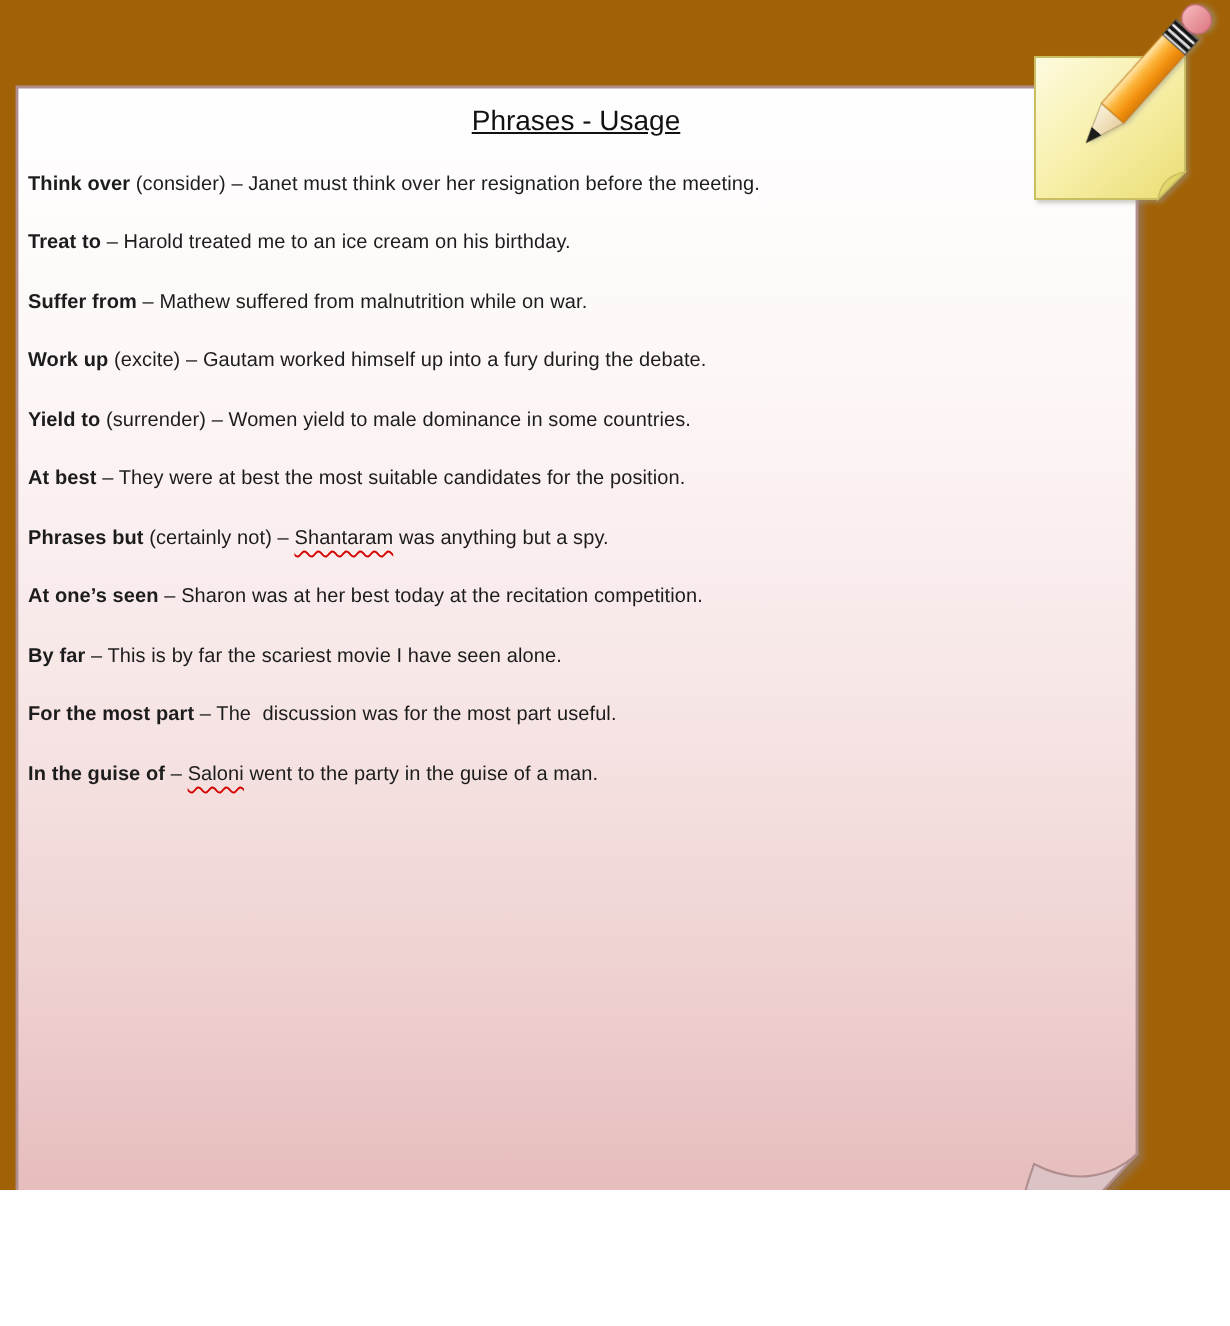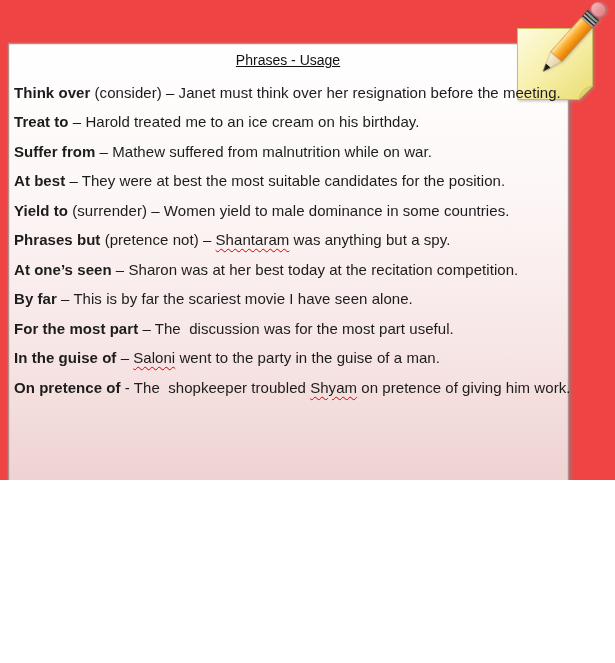--- a/index.html
+++ b/index.html
@@ -1,19 +1,19 @@
 <!DOCTYPE html>
 <html><head>
 <meta charset="utf-8">
 <style>
   html,body{margin:0;padding:0;background:#ffffff;}
   .canvas{
     position:relative;
-    width:615px;height:480px;
-    background:#ef4444;
+    width:615px;height:595px;
+    background:#a16207;
     overflow:hidden;
     font-family:"Liberation Sans", sans-serif;
   }
   .gfx{position:absolute;left:0;top:0;z-index:1;}
   .note-content{
     position:absolute;
     left:8px;top:43px;
     width:560px;height:608px;
     z-index:2;
     padding-left:6px;
@@ -25,21 +25,21 @@
     text-align:center;
     font-size:14px;
     line-height:16px;
     text-decoration:underline;
     color:#111111;
   }
   .line{
     margin:15.5px 0 0 0;
     height:14px;
     line-height:14px;
-    font-size:15px;
+    font-size:10px;
     white-space:pre;
     letter-spacing:0.05px;
   }
   .line:first-child{margin-top:17.5px;}
   .b{font-weight:bold;}
   .wavy{
     text-decoration-line:underline;
     text-decoration-style:wavy;
     text-decoration-color:#d40000;
     text-decoration-thickness:1px;
@@ -115,24 +115,24 @@
       <rect x="76" y="-7.5" width="14" height="15" rx="6.5" ry="7.5" fill="url(#eraserGrad)" stroke="#c06a73" stroke-width="0.7"></rect>
     </g>
   </svg>
 
   <div class="note-content">
     <div class="title">Phrases - Usage</div>
     <div>
         <p class="line"><span class="b">Think over</span><span> (consider) – Janet must think over her resignation before the meeting.</span></p>
         <p class="line"><span class="b">Treat to</span><span> – Harold treated me to an ice cream on his birthday.</span></p>
         <p class="line"><span class="b">Suffer from</span><span> – Mathew suffered from malnutrition while on war.</span></p>
+        <p class="line"><span class="b">Work up</span><span> (excite) – Gautam worked himself up into a fury during the debate.</span></p>
+        <p class="line"><span class="b">Yield to</span><span> (surrender) – Women yield to male dominance in some countries.</span></p>
         <p class="line"><span class="b">At best</span><span> – They were at best the most suitable candidates for the position.</span></p>
-        <p class="line"><span class="b">Yield to</span><span> (surrender) – Women yield to male dominance in some countries.</span></p>
-        <p class="line"><span class="b">Phrases but</span><span> (pretence not) – </span><span class="wavy">Shantaram</span><span> was anything but a spy.</span></p>
+        <p class="line"><span class="b">Phrases but</span><span> (certainly not) – </span><span class="wavy">Shantaram</span><span> was anything but a spy.</span></p>
         <p class="line"><span class="b">At one’s seen</span><span> – Sharon was at her best today at the recitation competition.</span></p>
         <p class="line"><span class="b">By far</span><span> – This is by far the scariest movie I have seen alone.</span></p>
         <p class="line"><span class="b">For the most part</span><span> – The  discussion was for the most part useful.</span></p>
         <p class="line"><span class="b">In the guise of</span><span> – </span><span class="wavy">Saloni</span><span> went to the party in the guise of a man.</span></p>
-        <p class="line"><span class="b">On pretence of</span><span> - The  shopkeeper troubled </span><span class="wavy">Shyam</span><span> on pretence of giving him work.</span></p>
       </div>
   </div>
 
 </div>
 
 </body></html>

